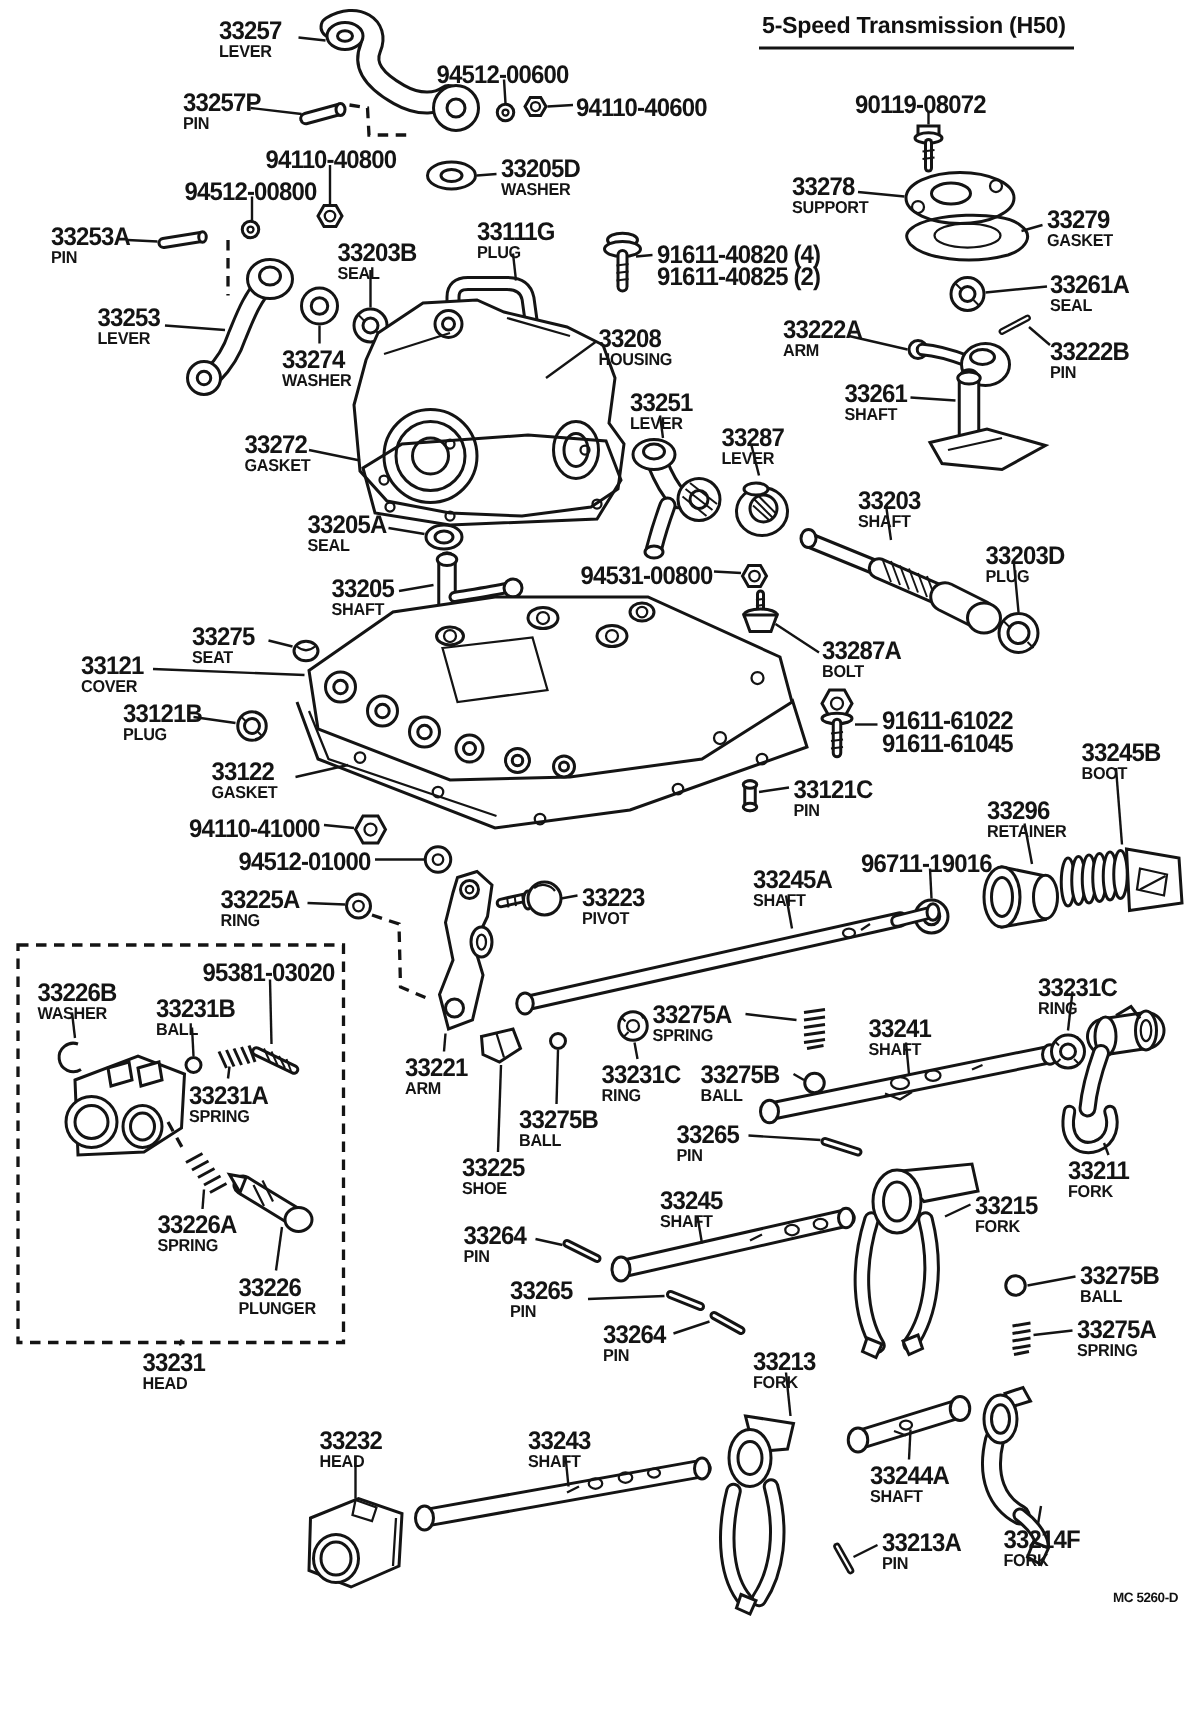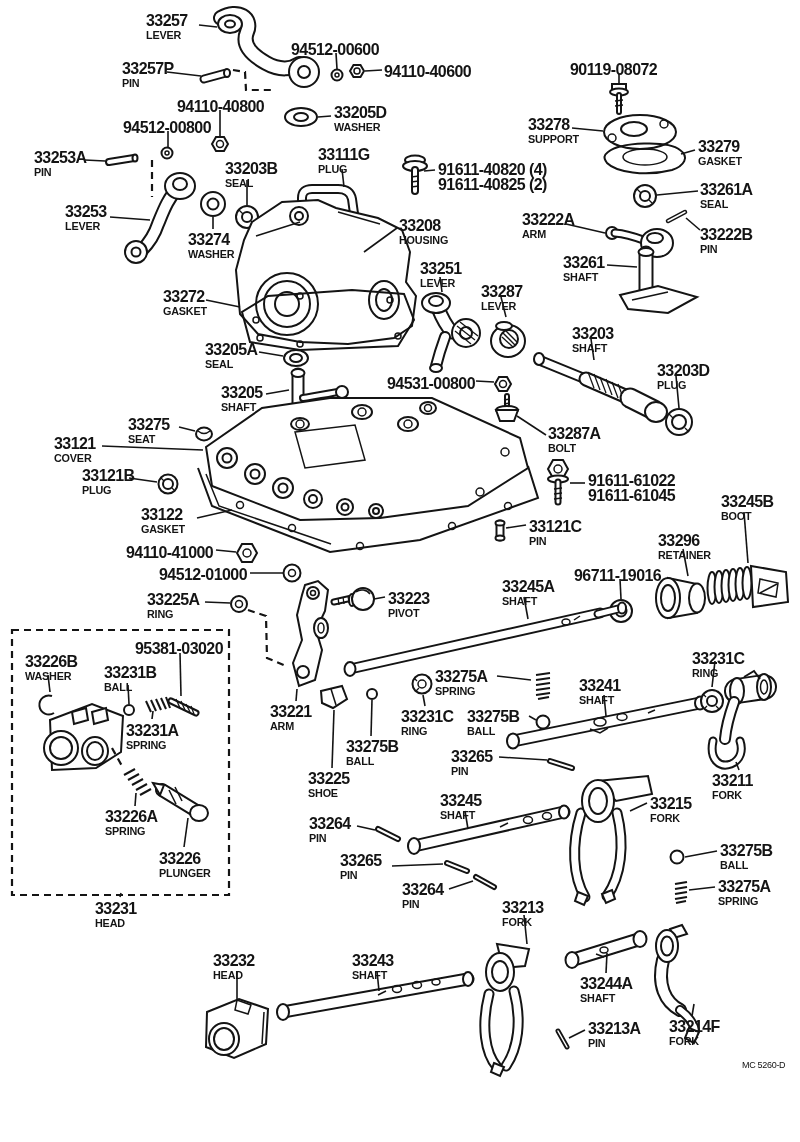--- a/index.html
+++ b/index.html
@@ -8,21 +8,21 @@
   #art{position:absolute;left:0;top:0}
   
   .plabel{position:absolute;font-weight:bold;line-height:1;white-space:nowrap;
           transform:scaleX(.94);transform-origin:0 0;color:#141414}
   .pnum{font-size:17px;letter-spacing:-.6px}
   .pname{font-size:11.5px;letter-spacing:-.2px;margin-top:1px}
   
   #title{position:absolute;left:506px;top:9px;font-weight:bold;font-size:15.5px;
          letter-spacing:-.2px;border-bottom:2px solid #141414;padding:0 6px 4px 2px;
          white-space:nowrap}
-  #watermark{position:absolute;left:742px;top:1060px;font-weight:normal;font-size:9px;
+  #watermark{position:absolute;left:742px;top:1060px;font-weight:bold;font-size:9px;
              letter-spacing:-.3px}
   
   #leader-layer line{stroke:#141414;stroke-width:1.6}
   #dashed-layer polyline,#dashed-layer rect{stroke:#141414;stroke-width:2.2;fill:none;
              stroke-dasharray:7 5}
   .o{fill:#fff;stroke:#141414;stroke-width:2}
   .n{fill:none;stroke:#141414;stroke-width:2}
   .n15{fill:none;stroke:#141414;stroke-width:1.5}
   .k{stroke:#141414;stroke-width:1.3}
   .tb{fill:none;stroke:#141414;stroke-linecap:round}
@@ -660,20 +660,21 @@
       </g>
     <g id="dashed-layer">
         <polyline points="233,70 245,72 246,90 272,90"></polyline>
         <polyline points="152,160 152,197"></polyline>
         <polyline points="248,610 266,616 267,658 286,666"></polyline>
         <polyline points="112,748 122,766"></polyline>
         <rect x="12" y="630" width="217" height="265"></rect>
       </g>
   </svg>
 
+  <div id="title">5-Speed Transmission (H50)</div>
   <div id="labels">
       <div class="plabel" style="left: 146px; top: 12px;">
         <div class="pnum">33257</div>
         <div class="pname">LEVER</div>
       </div>
       <div class="plabel" style="left: 291px; top: 41px;">
         <div class="pnum">94512-00600</div>
       </div>
       <div class="plabel" style="left: 384px; top: 63px;">
         <div class="pnum">94110-40600</div>

